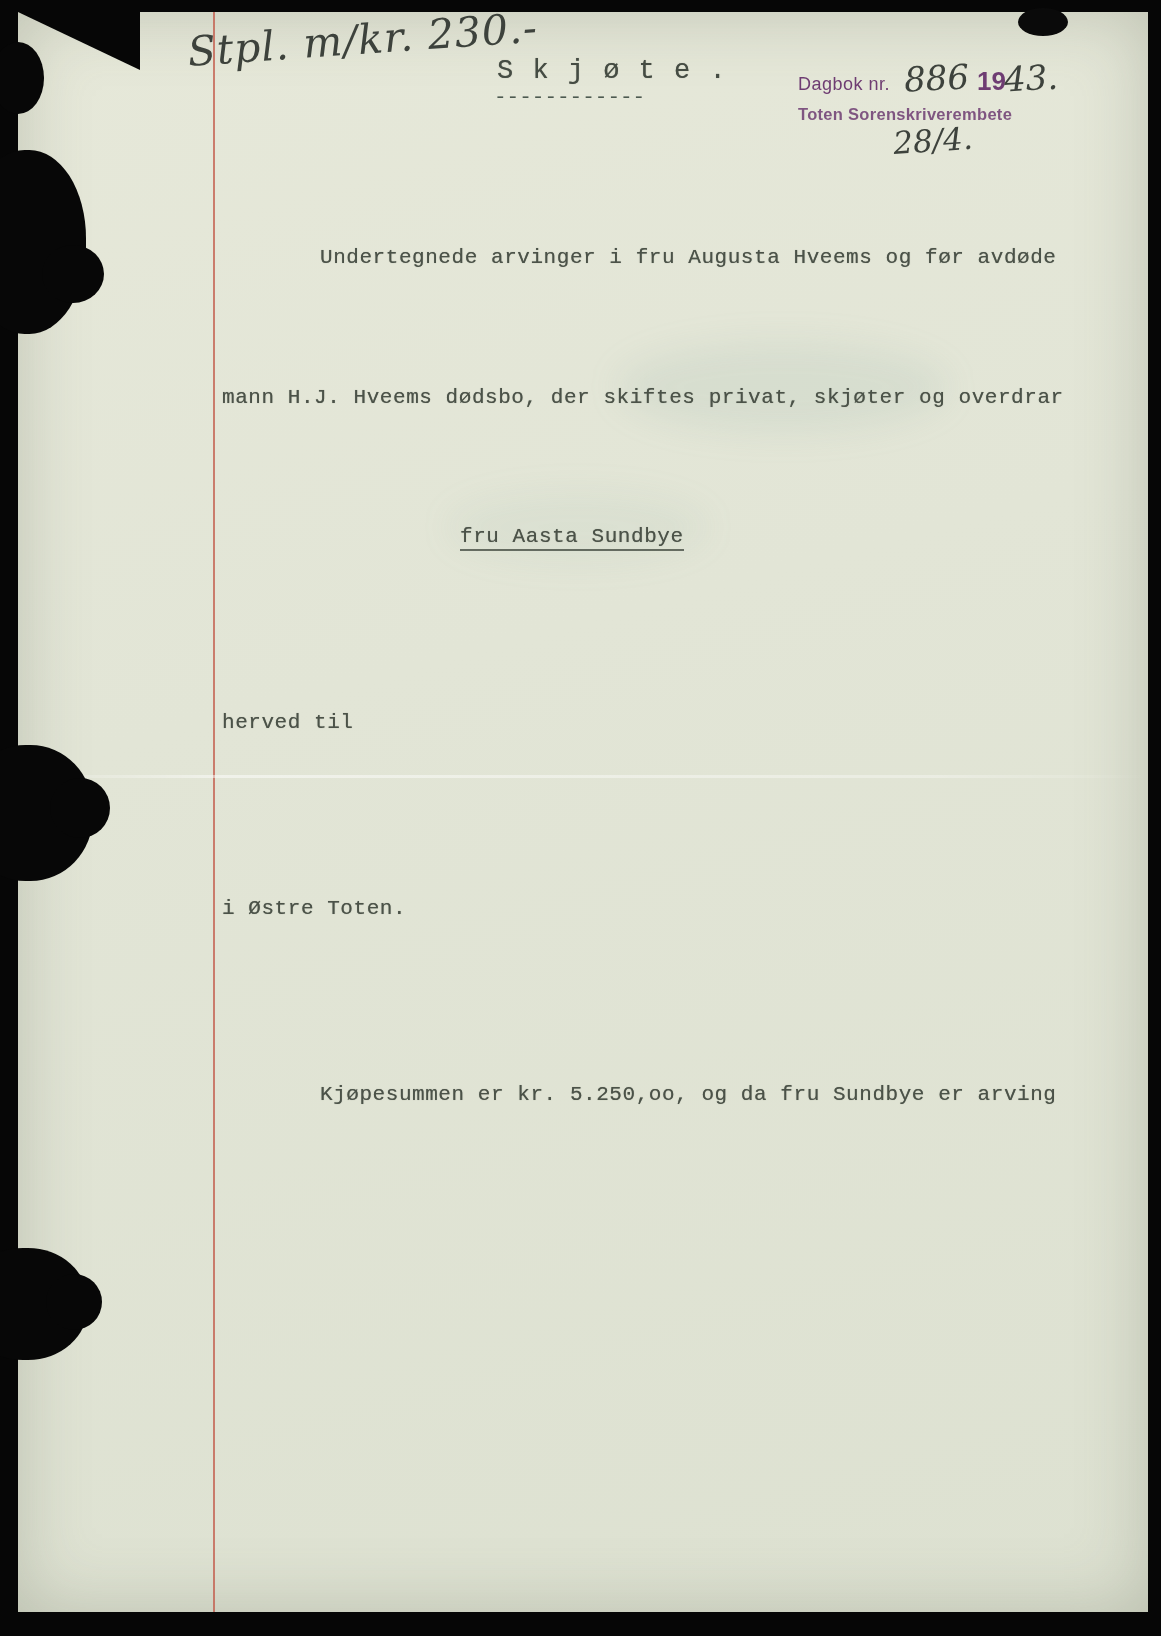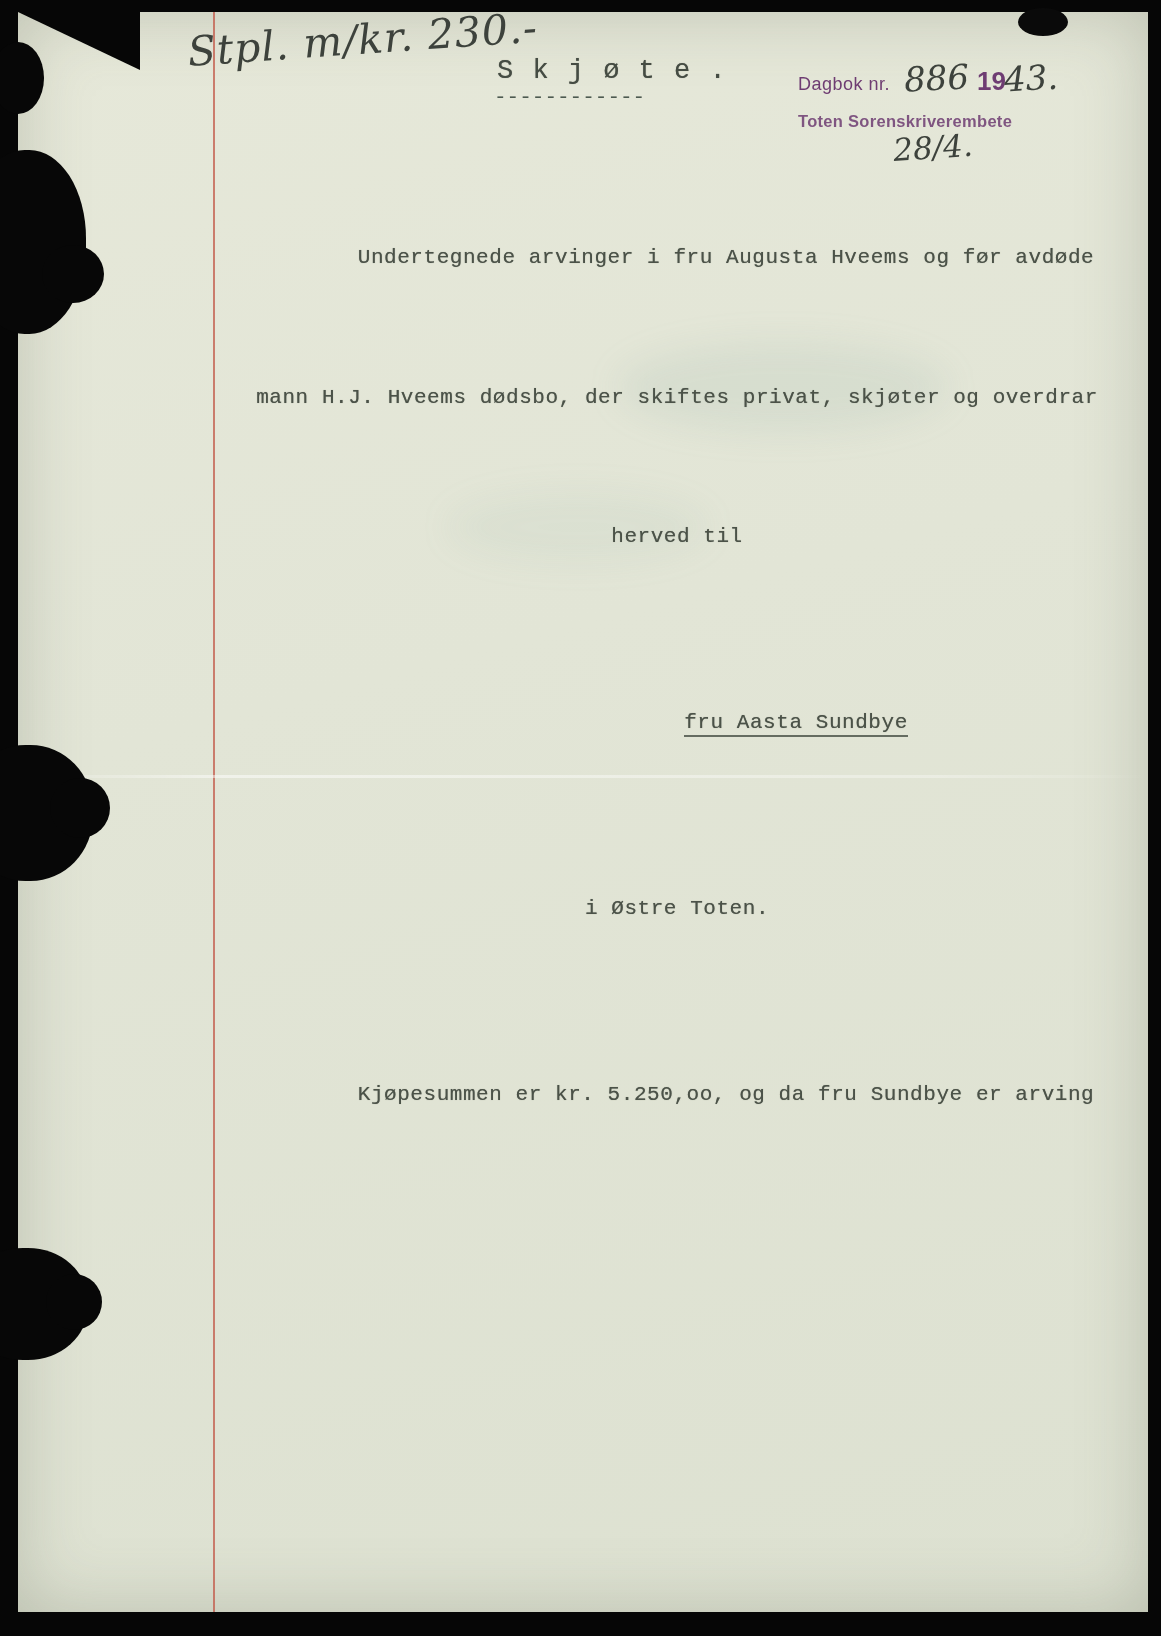--- a/index.html
+++ b/index.html
@@ -45,21 +45,21 @@
   .smudge-top  { left:1000px; top:-4px; width:50px; height:28px; border-radius:50%; background:#0a0a0a; }
 
   
   .text {
     position:absolute; left:204px; top:130px; width:910px;
     font-family:"Liberation Mono","DejaVu Sans Mono",monospace;
     font-size:21px; line-height:46.5px; letter-spacing:.55px;
     color:#4b5248; white-space:pre;
     text-shadow:0 0 .7px rgba(75,82,72,.7);
   }
-  .ln { height:46.5px;text-align:center; }
+  .ln { height:46.5px; }
   .indent   { padding-left:98px; }
   .grantee  { padding-left:238px; }
   .u { border-bottom:2px solid rgba(70,77,67,.8); padding-bottom:1px; }
 
   
   .title {
     position:absolute; left:479px; top:44px;
     font-family:"Liberation Mono","DejaVu Sans Mono",monospace;
     font-size:27px; letter-spacing:1.5px; color:#454c43;
     text-shadow:0 0 .7px rgba(70,76,66,.7);
@@ -90,21 +90,21 @@
   }
   .stamp-number { font-size:34px; margin-left:14px; transform:rotate(-3deg); }
   .stamp-year-prefix {
     font-family:Liberation Sans, sans-serif; font-weight:bold;
     font-size:26px; color:#6e3c72; margin-left:8px; filter:blur(.3px);
   }
   .stamp-year-hand { font-size:34px; margin-left:-2px; transform:rotate(-3deg); }
   .stamp-office {
     font-family:"Liberation Sans", sans-serif; font-weight:bold;
     font-size:16.5px; color:#6e3c72; letter-spacing:.3px;
-    opacity:.85; filter:blur(.4px); margin-top:14px;
+    opacity:.85; filter:blur(.4px); margin-top:7px;
   }
   .stamp-date { font-size:31px; margin-left:95px; margin-top:-6px; transform:rotate(-4deg); }
 </style>
 </head>
 <body>
 
 <div class="page">
 
   <div class="red-line"></div>
   <div class="crease"></div>
@@ -123,23 +123,23 @@
       <span class="stamp-year-prefix">19</span>
       <span class="hand stamp-year-hand">43.</span>
     </div>
     <div class="stamp-office">Toten Sorenskriverembete</div>
     <div class="hand stamp-date">28/4.</div>
   </div>
 
   <div class="text">
     <div class="ln indent">Undertegnede arvinger i fru Augusta Hveems og før avdøde</div>
     <div class="ln">mann H.J. Hveems dødsbo, der skiftes privat, skjøter og overdrar</div>
+    <div class="ln grantee"><span class="u">fru Aasta Sundbye</span></div>
+
     <div class="ln">herved til</div>
-
-    <div class="ln grantee"><span class="u">fru Aasta Sundbye</span></div>
 
     <div class="ln">i Østre Toten.</div>
 
     <div class="ln indent">Kjøpesummen er kr. 5.250,oo, og da fru Sundbye er arving</div>
 
     
     
     
     
     

